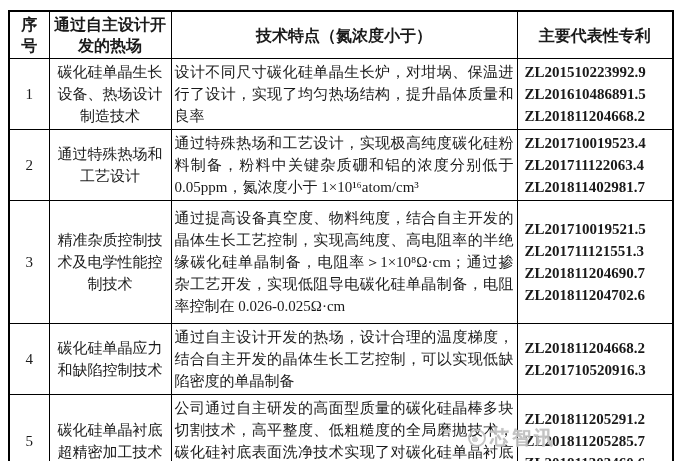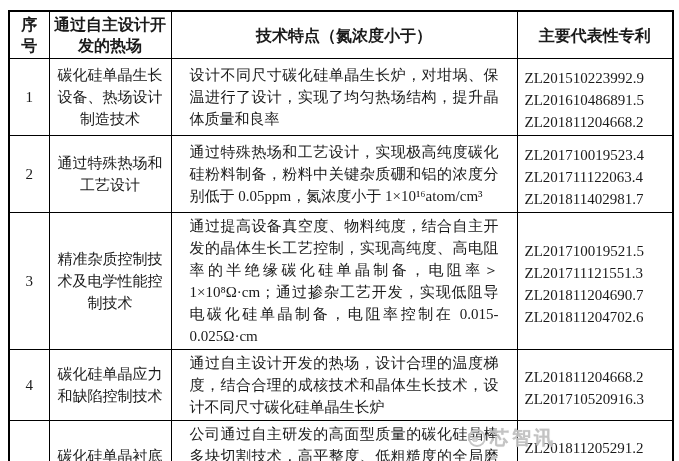--- a/index.html
+++ b/index.html
@@ -52,26 +52,27 @@
     text-align: center;
     font-family: "Liberation Serif", "DejaVu Serif", serif;
   }
   td.c-name {
     text-align: center;
     padding: 2px 8px;
   }
   td.c-feat {
     text-align: justify;
     text-justify: inter-character;
-    padding: 2px 18px;
+    padding: 2px 3px;
   }
   td.c-pat {
     text-align: left;
-    padding: 8px 4px 2px 7px;
+    padding: 2px 4px 2px 7px;
     font-family: "Liberation Serif", "DejaVu Serif", serif;
+    font-weight: bold;
   }
   td.c-pat div {
     white-space: nowrap;
     line-height: 22px;
   }
   .watermark {
     position: absolute;
     right: 6px;
     top: 425px;
     display: flex;
@@ -137,32 +138,32 @@
         <td class="c-feat">通过特殊热场和工艺设计，实现极高纯度碳化硅粉料制备，粉料中关键杂质硼和铝的浓度分别低于 0.05ppm，氮浓度小于 1×10¹⁶atom/cm³</td>
         <td class="c-pat">
           <div>ZL201710019523.4</div>
           <div>ZL201711122063.4</div>
           <div>ZL201811402981.7</div>
         </td>
       </tr>
       <tr style="height:123px">
         <td class="c-no">3</td>
         <td class="c-name">精准杂质控制技术及电学性能控制技术</td>
-        <td class="c-feat">通过提高设备真空度、物料纯度，结合自主开发的晶体生长工艺控制，实现高纯度、高电阻率的半绝缘碳化硅单晶制备，电阻率＞1×10⁸Ω·cm；通过掺杂工艺开发，实现低阻导电碳化硅单晶制备，电阻率控制在 0.015-0.025Ω·cm</td>
+        <td class="c-feat">通过提高设备真空度、物料纯度，结合自主开发的晶体生长工艺控制，实现高纯度、高电阻率的半绝缘碳化硅单晶制备，电阻率＞1×10⁸Ω·cm；通过掺杂工艺开发，实现低阻导电碳化硅单晶制备，电阻率控制在 0.026-0.025Ω·cm</td>
         <td class="c-pat">
           <div>ZL201710019521.5</div>
           <div>ZL201711121551.3</div>
           <div>ZL201811204690.7</div>
           <div>ZL201811204702.6</div>
         </td>
       </tr>
       <tr style="height:66px">
         <td class="c-no">4</td>
         <td class="c-name">碳化硅单晶应力和缺陷控制技术</td>
-        <td class="c-feat">通过自主设计开发的热场，设计合理的温度梯度，结合合理的成核技术和晶体生长技术，设计不同尺寸碳化硅单晶生长炉</td>
+        <td class="c-feat">通过自主设计开发的热场，设计合理的温度梯度，结合自主开发的晶体生长工艺控制，可以实现低缺陷密度的单晶制备</td>
         <td class="c-pat">
           <div>ZL201811204668.2</div>
           <div>ZL201710520916.3</div>
         </td>
       </tr>
       <tr style="height:76px">
         <td class="c-no">5</td>
         <td class="c-name">碳化硅单晶衬底超精密加工技术</td>
         <td class="c-feat">公司通过自主研发的高面型质量的碳化硅晶棒多块切割技术，高平整度、低粗糙度的全局磨抛技术，碳化硅衬底表面洗净技术实现了对碳化硅单晶衬底的超精密加工</td>
         <td class="c-pat">

